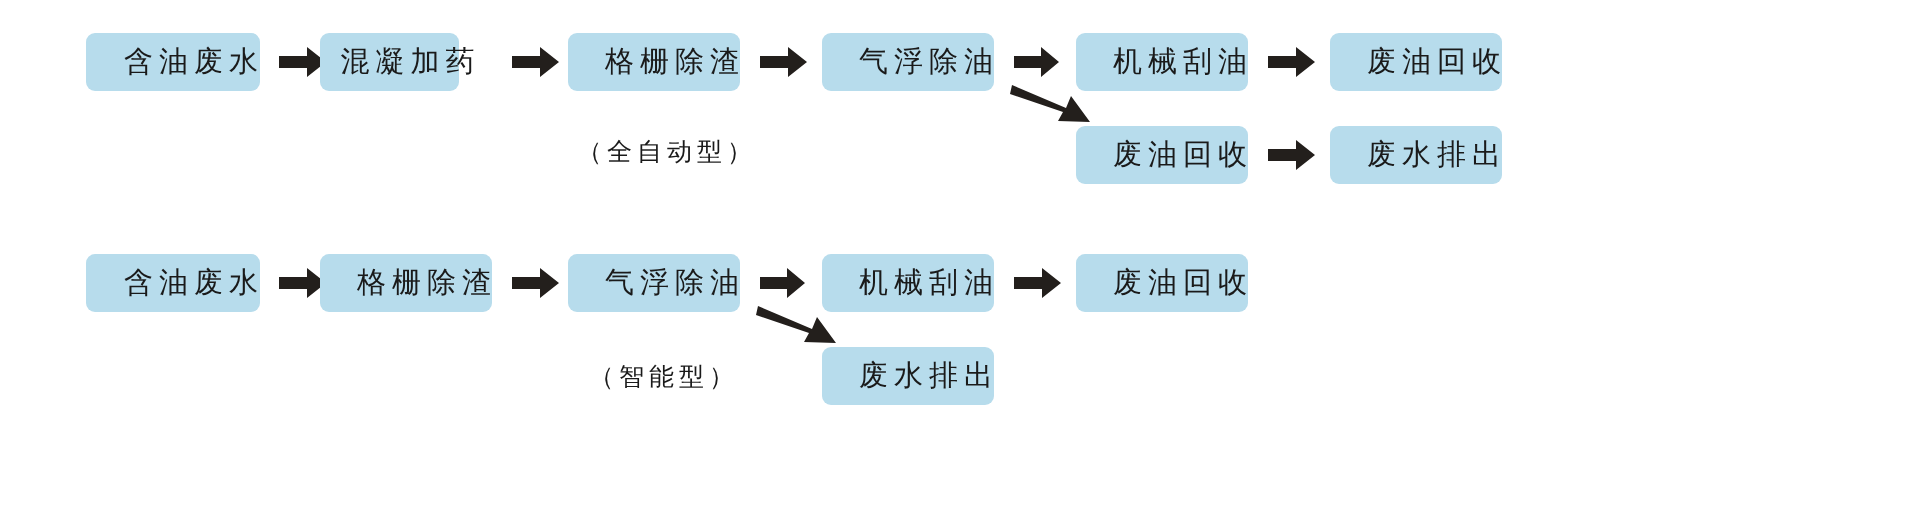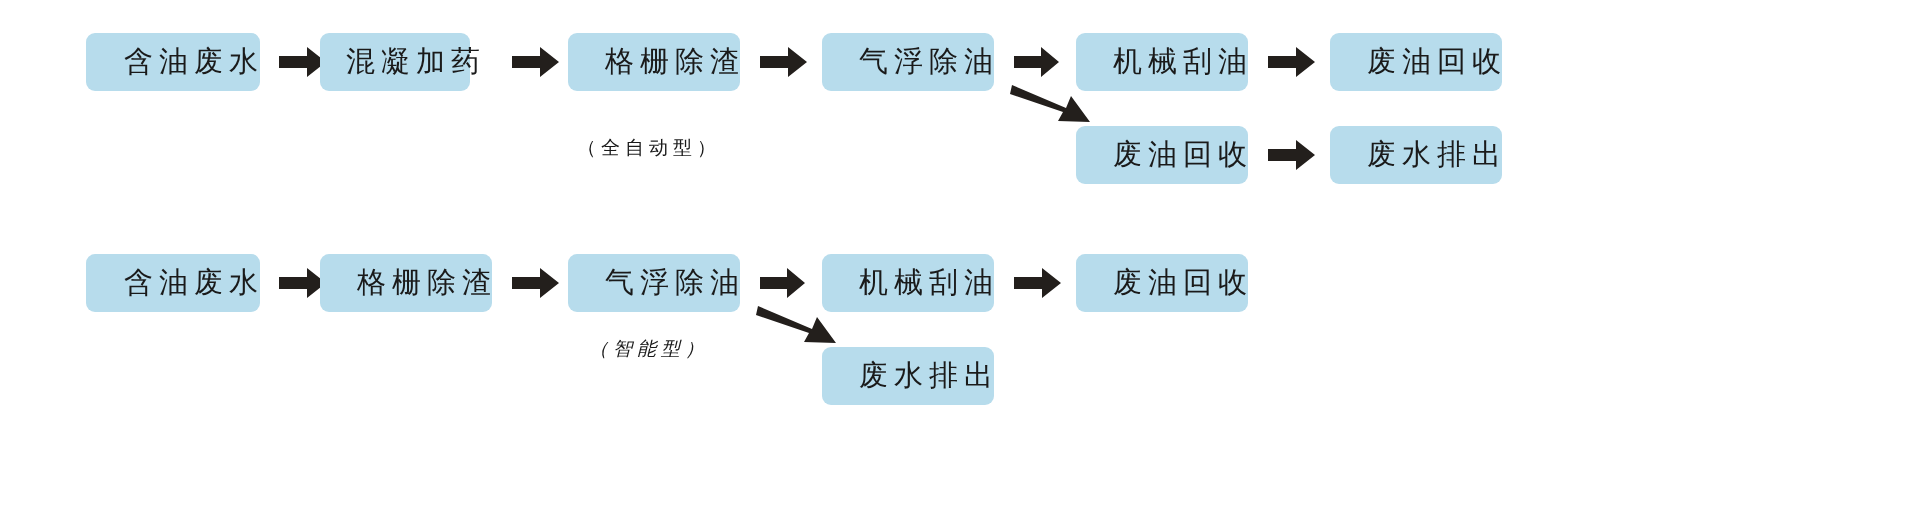--- a/index.html
+++ b/index.html
@@ -29,21 +29,21 @@
     align-items: center;
     justify-content: center;
     box-sizing: border-box;
     white-space: nowrap;
     font-family: "Liberation Sans", "DejaVu Sans", sans-serif;
     padding-left: 36px;
   }
   .caption {
     position: absolute;
     color: #1a1a1a;
-    font-size: 19px;
+    font-size: 25px;
     letter-spacing: 5px;
     text-indent: 5px;
     white-space: nowrap;
     font-family: "Liberation Sans", "DejaVu Sans", sans-serif;
   }
   .arrow-h {
     position: absolute;
     display: block;
   }
   .arrow-d {
@@ -58,21 +58,21 @@
 <div id="canvas">
 
   <div class="node" style="left:86px;  top:33px;  width:174px; height:58px;">含油废水</div>
 
   <span class="arrow-h" style="left:279px; top:45px; width:48px; height:34px;">
     <svg width="48" height="34" viewBox="0 0 48 34">
         <path d="M0 11 L28 11 L28 2 L47 17 L28 32 L28 23 L0 23 Z" fill="#231f1c"></path>
       </svg>
   </span>
 
-  <div class="node" style="left:320px; top:33px; width:150px; height:58px;">混凝加药</div>
+  <div class="node" style="left:320px; top:33px; width:139px; height:58px;">混凝加药</div>
 
   <span class="arrow-h" style="left:512px; top:45px; width:48px; height:34px;">
     <svg width="48" height="34" viewBox="0 0 48 34">
         <path d="M0 11 L28 11 L28 2 L47 17 L28 32 L28 23 L0 23 Z" fill="#231f1c"></path>
       </svg>
   </span>
 
   <div class="node" style="left:568px; top:33px; width:172px; height:58px;">格栅除渣</div>
 
   <span class="arrow-h" style="left:760px; top:45px; width:48px; height:34px;">
@@ -150,17 +150,17 @@
   <div class="node" style="left:822px; top:254px; width:172px; height:58px;">机械刮油</div>
 
   <span class="arrow-h" style="left:1014px; top:266px; width:48px; height:34px;">
     <svg width="48" height="34" viewBox="0 0 48 34">
         <path d="M0 11 L28 11 L28 2 L47 17 L28 32 L28 23 L0 23 Z" fill="#231f1c"></path>
       </svg>
   </span>
 
   <div class="node" style="left:1076px; top:254px; width:172px; height:58px;">废油回收</div>
 
-  <div class="caption" style="left:584px; top:336px;font-style:italic;">（智能型）</div>
+  <div class="caption" style="left:584px; top:360px;">（智能型）</div>
 
   <div class="node" style="left:822px; top:347px; width:172px; height:58px;">废水排出</div>
 
 </div>
 
 </body></html>

